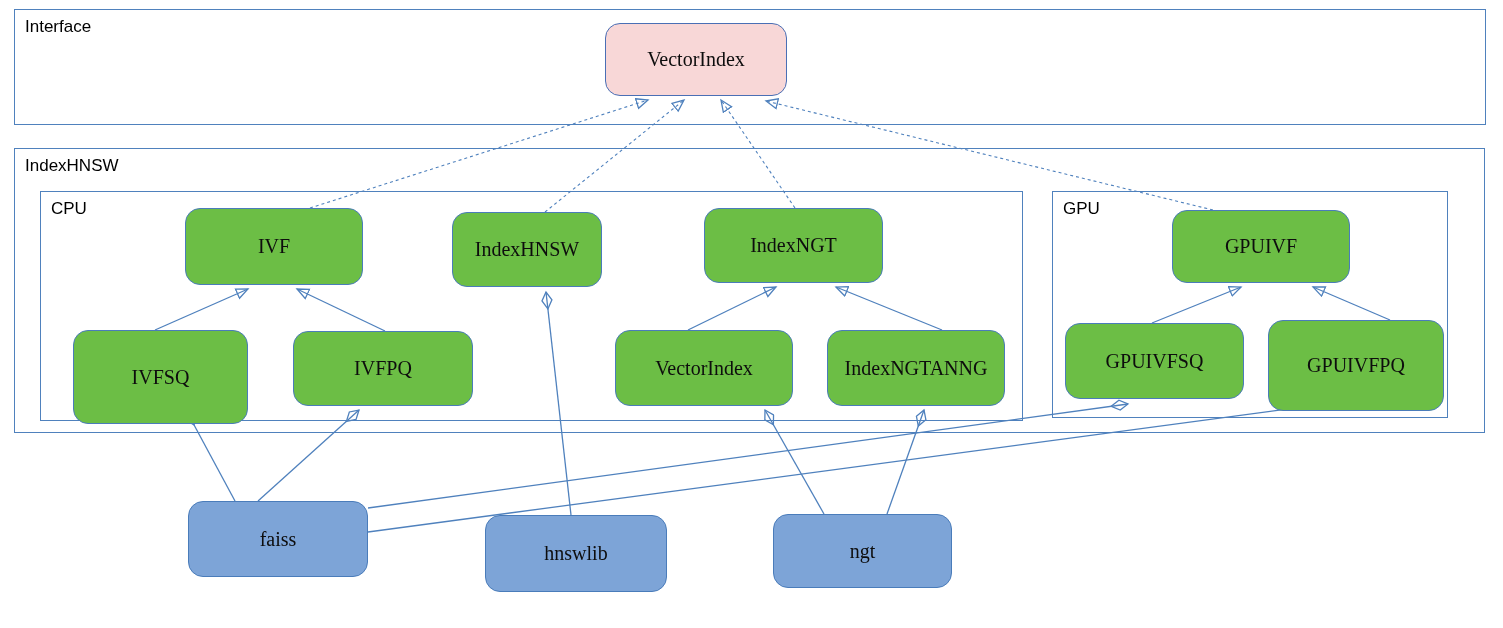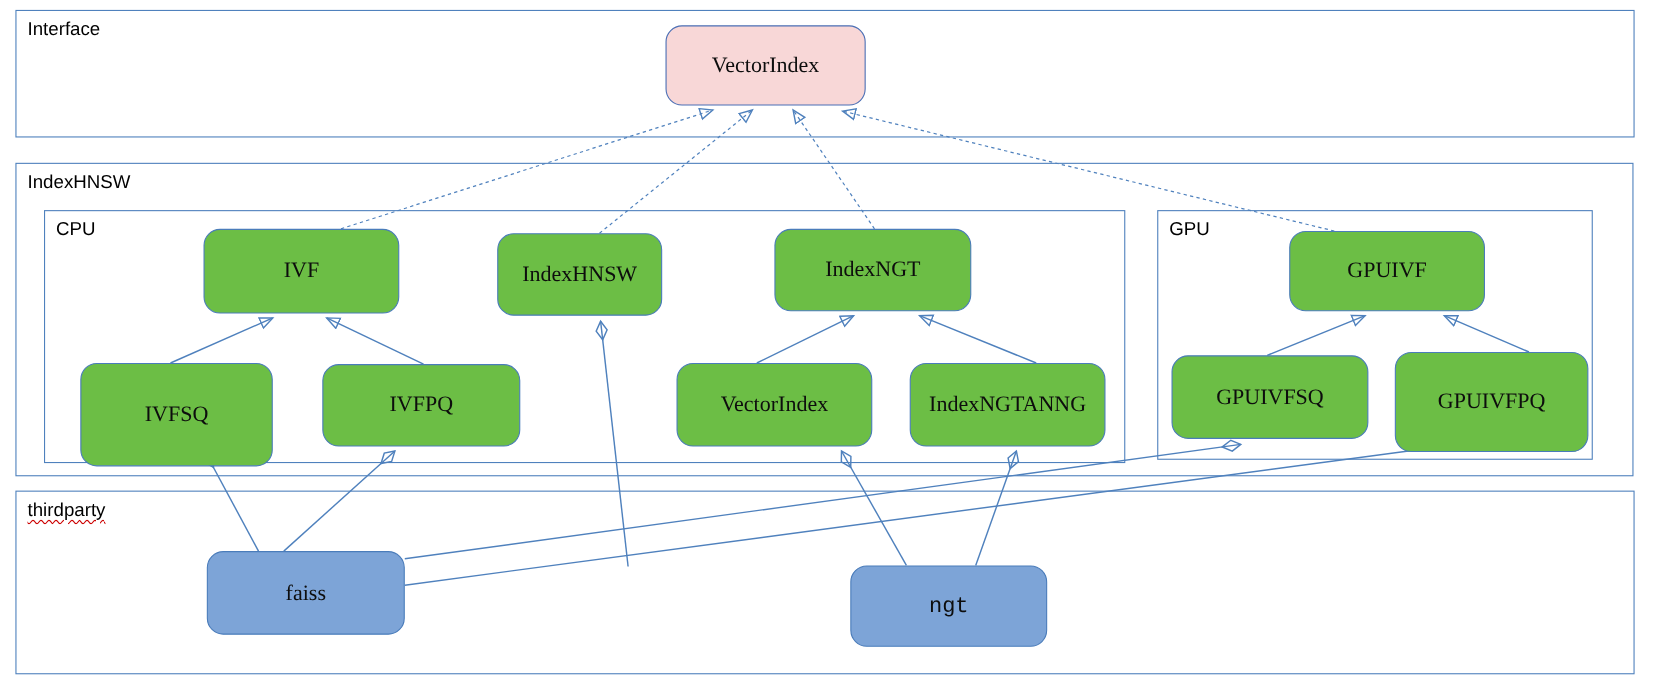--- a/index.html
+++ b/index.html
@@ -68,23 +68,20 @@
   </div>
 
   <div class="frame" style="left:40px;top:191px;width:983px;height:230px;">
     <span class="frame-label">CPU</span>
   </div>
 
   <div class="frame" style="left:1052px;top:191px;width:396px;height:227px;">
     <span class="frame-label">GPU</span>
   </div>
 
-  <div class="frame" style="left:14px;top:446px;width:1472px;height:167px;">
-    <span class="frame-label squiggle">thirdparty</span>
-  </div>
 
   <svg id="edges" xmlns="http://www.w3.org/2000/svg">
     <defs>
       <marker id="tri" markerUnits="userSpaceOnUse" markerWidth="14" markerHeight="13" refX="12.3" refY="6" orient="auto">
         <path d="M0.8,1 L12.3,6 L0.8,11 Z" fill="#ffffff" stroke="#4f81bd" stroke-width="1.1"></path>
       </marker>
       <marker id="dia" markerUnits="userSpaceOnUse" markerWidth="20" markerHeight="12" refX="18" refY="6" orient="auto">
         <path d="M1,6 L9.5,1 L18,6 L9.5,11 Z" fill="#3a66ad" stroke="#3a66ad" stroke-width="1"></path>
       </marker>
     </defs>
@@ -142,17 +139,20 @@
   <div class="node green" style="left:827px;top:330px;width:178px;height:76px;">
       <span>IndexNGTANNG</span>
     </div>
   <div class="node green" style="left:1268px;top:320px;width:176px;height:91px;">
       <span>GPUIVFPQ</span>
     </div>
 
   <div class="node blue" style="left:188px;top:501px;width:180px;height:76px;">
       <span>faiss</span>
     </div>
-  <div class="node blue" style="left:773px;top:514px;width:179px;height:74px;font-family:Liberation Mono, monospace;">
+  <div class="node blue" style="left:485px;top:515px;width:182px;height:77px;">
+      <span>hnswlib</span>
+    </div>
+  <div class="node blue" style="left:773px;top:514px;width:179px;height:74px;">
       <span>ngt</span>
     </div>
 
 </div>
 
 </body></html>

